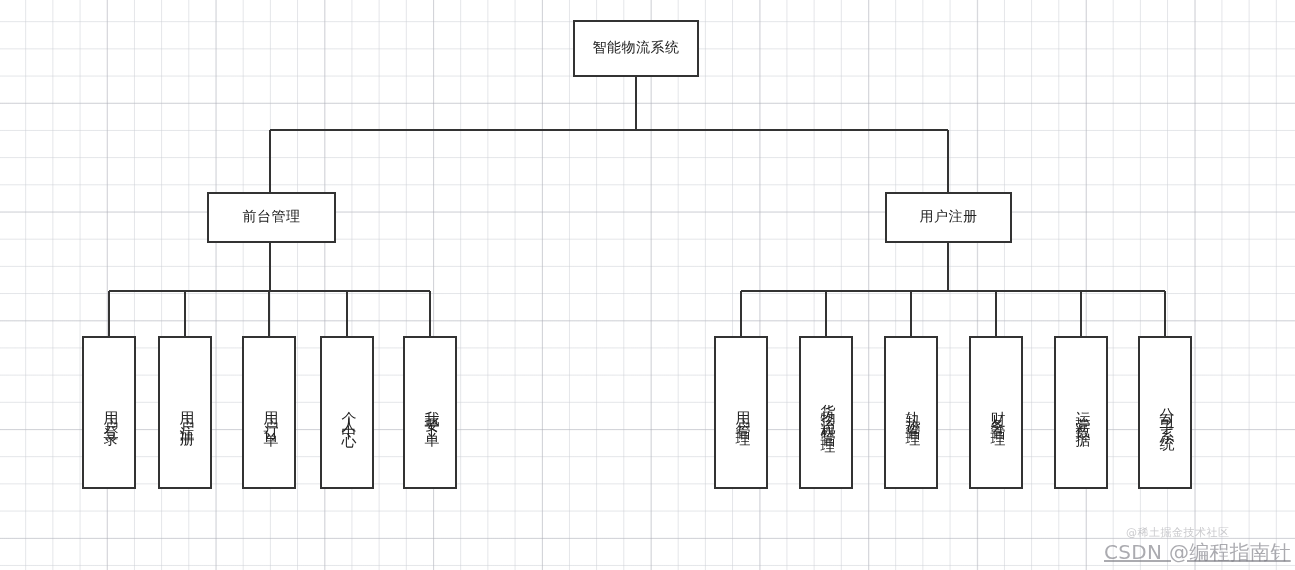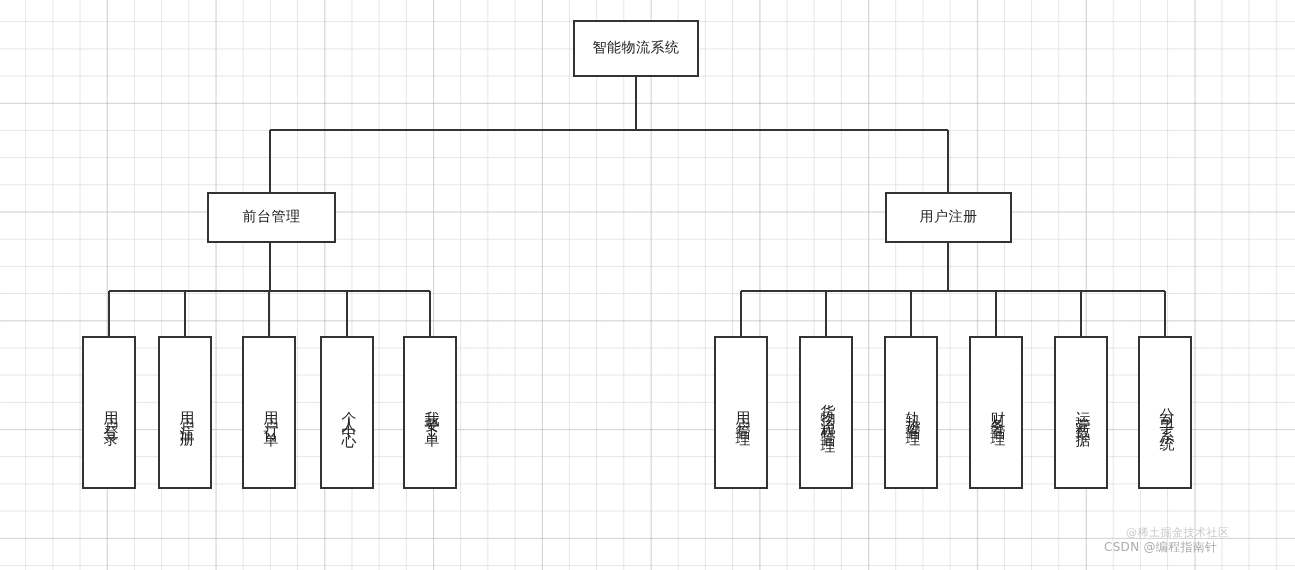--- a/index.html
+++ b/index.html
@@ -82,23 +82,24 @@
   #wm-juejin {
     left: 1126px;
     top: 525px;
     font-size: 11px;
     color: rgba(150,150,155,0.50);
     letter-spacing: 0.5px;
   }
   #wm-csdn {
     left: 1104px;
     top: 539px;
-    font-size: 12px;
+    font-size: 20px;
     color: rgba(120,120,128,0.62);
     letter-spacing: 0.3px;
+    text-decoration: underline;
   }
 </style>
 </head>
 <body>
 
 <div id="canvas">
 
   <svg id="wires" viewBox="0 0 1295 570" width="1295" height="570">
     <g stroke="#333333" stroke-width="2" fill="none" shape-rendering="crispEdges">
 

